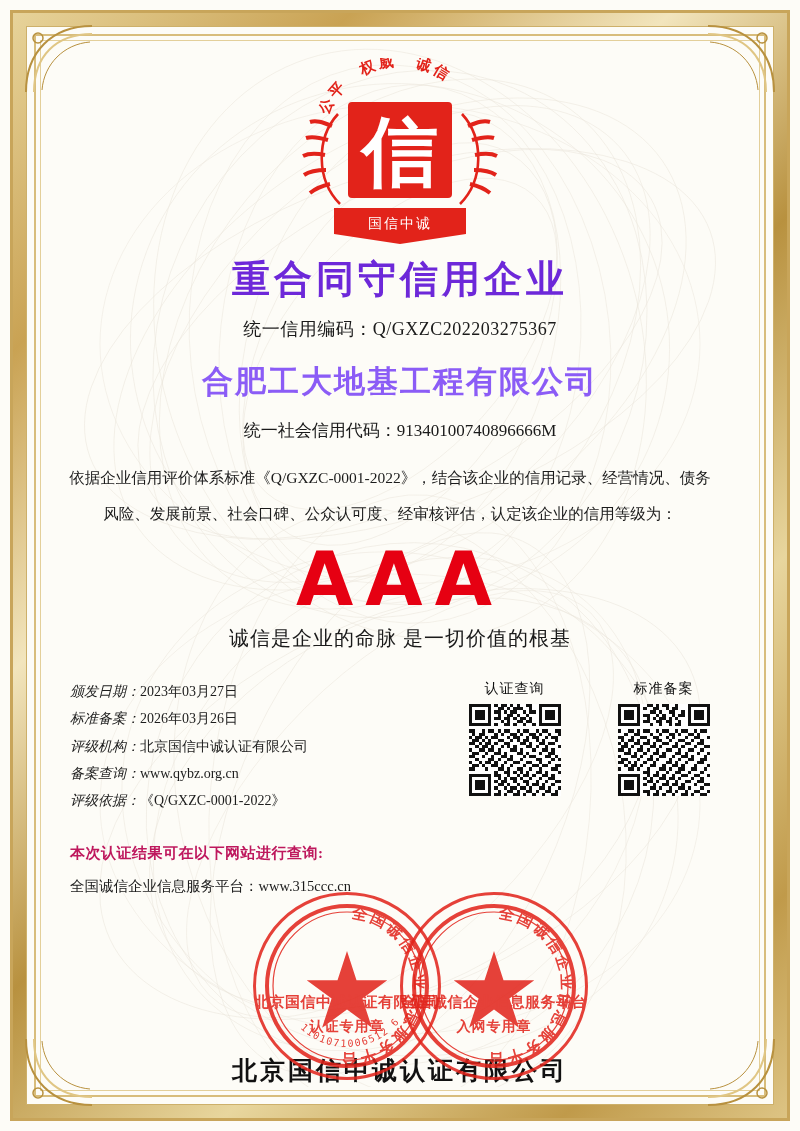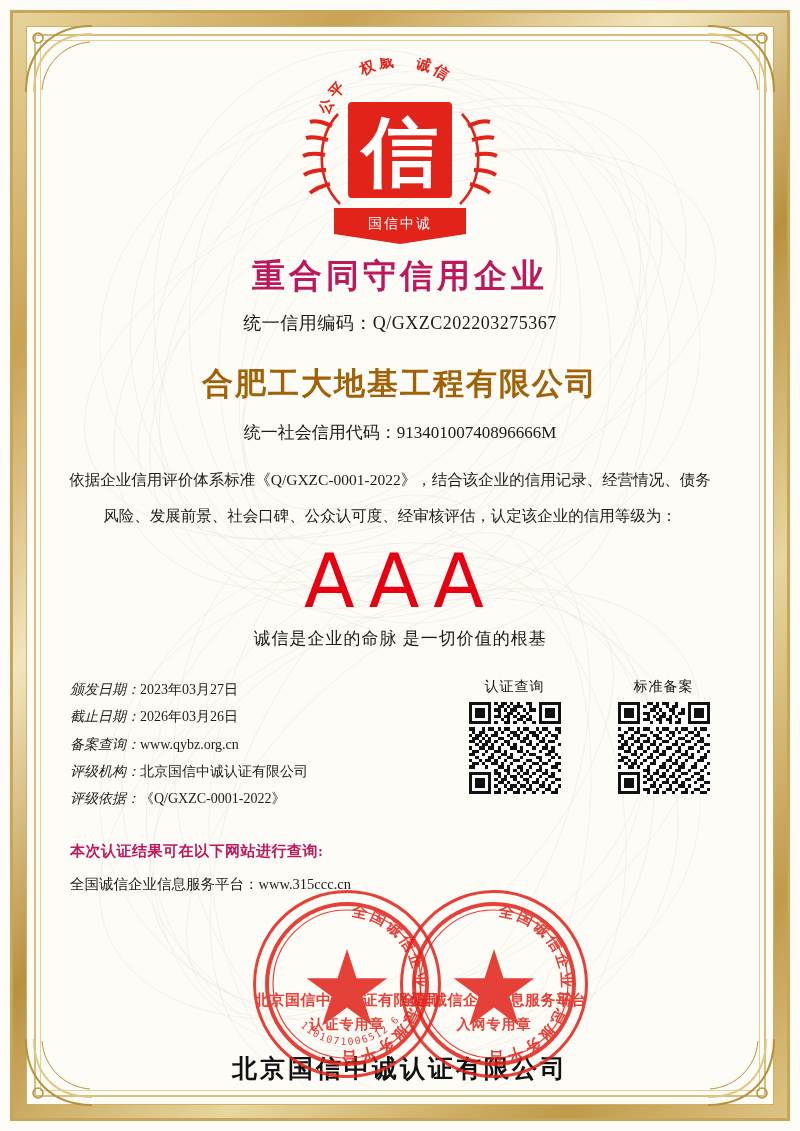--- a/index.html
+++ b/index.html
@@ -61,63 +61,63 @@
   .content {
     position:absolute; left:48px; top:44px; right:48px; bottom:44px;
     text-align:center;
   }
 
   
   .emblem-wrap { margin-top:14px; height:190px; position:relative; }
 
   
   .main-title {
-    font-size: 33px;
+    font-size: 38px;
     font-weight: 700;
     letter-spacing: 4px;
-    color:#be185d;
+    color:#6d28d9;
     margin-top: 6px;
     font-family: "Liberation Serif", "DejaVu Serif", serif;
   }
   .sub-code {
     font-size: 18px;
     color:#1a1a1a;
     margin-top: 12px;
     letter-spacing:0.5px;
   }
   .company-name {
     font-size: 31px;
     font-weight: 700;
-    color:#a16207;
-    margin-top: 28px;
+    color:#8b5cf6;
+    margin-top: 20px;
     letter-spacing: 2px;
   }
   .credit-code {
     font-size: 17px;
     color:#1a1a1a;
     margin-top: 16px;
   }
   .body-text {
     font-size: 15.5px;
     color:#1b1b1b;
     line-height: 2.3;
     margin: 18px 38px 0 18px;
     text-align:center;
   }
   .grade {
     font-size: 74px;
-    font-weight:400;
+    font-weight:700;
     color:#e60012;
     letter-spacing: 12px;
     margin-top: 10px;
     font-family: "DejaVu Sans", "Liberation Sans", sans-serif;
     line-height:1.05;
   }
   .slogan {
-    font-size: 17px;
+    font-size: 20px;
     color:#1a1a1a;
     margin-top: 6px;
     letter-spacing:1px;
   }
 
   
   .info-row {
     display:flex;
     margin-top: 26px;
     padding: 0 14px 0 22px;
@@ -309,27 +309,27 @@
     <div class="grade">AAA</div>
 
     <div class="slogan">诚信是企业的命脉 是一切价值的根基</div>
 
     <div class="info-row">
       <div class="info-left">
         <div class="info-line">
           <span class="info-label">颁发日期：</span><span>2023年03月27日</span>
         </div>
         <div class="info-line">
-          <span class="info-label">截止日期：</span><span>2026年03月26日</span>
+          <span class="info-label">标准备案：</span><span>2026年03月26日</span>
+        </div>
+        <div class="info-line">
+          <span class="info-label">评级机构：</span><span>北京国信中诚认证有限公司</span>
         </div>
         <div class="info-line">
           <span class="info-label">备案查询：</span><span>www.qybz.org.cn</span>
-        </div>
-        <div class="info-line">
-          <span class="info-label">评级机构：</span><span>北京国信中诚认证有限公司</span>
         </div>
         <div class="info-line">
           <span class="info-label">评级依据：</span><span>《Q/GXZC-0001-2022》</span>
         </div>
       </div>
 
       <div class="qr-block">
         <div class="qr-item">
           <div class="qr-caption">认证查询</div>
           <svg class="qr-img" viewBox="0 0 29 29" shape-rendering="crispEdges">

